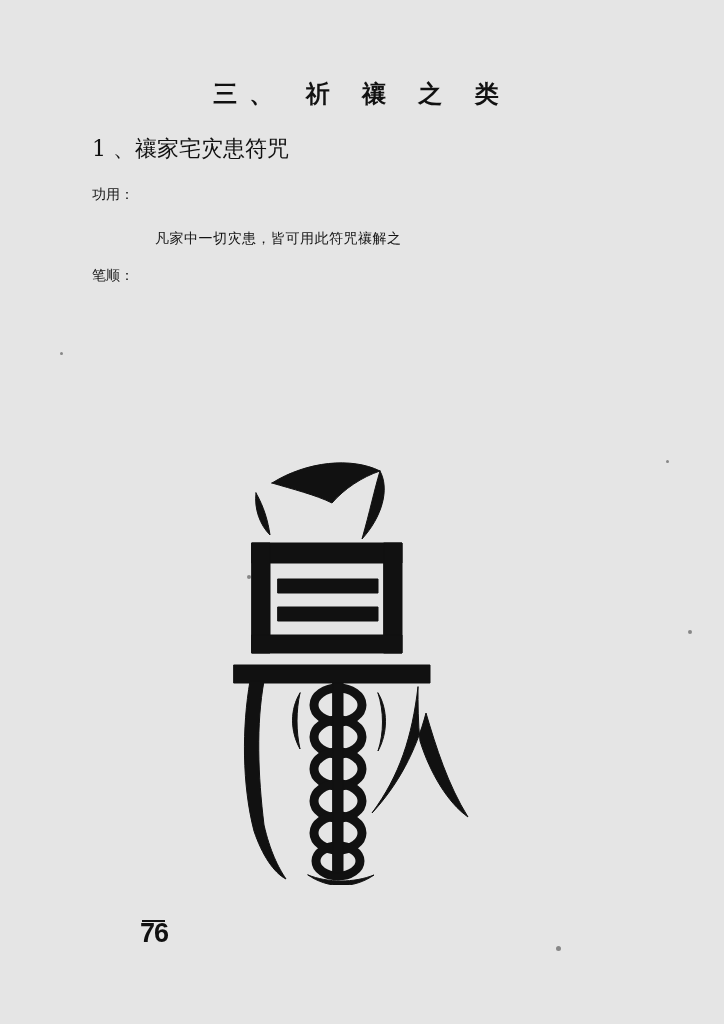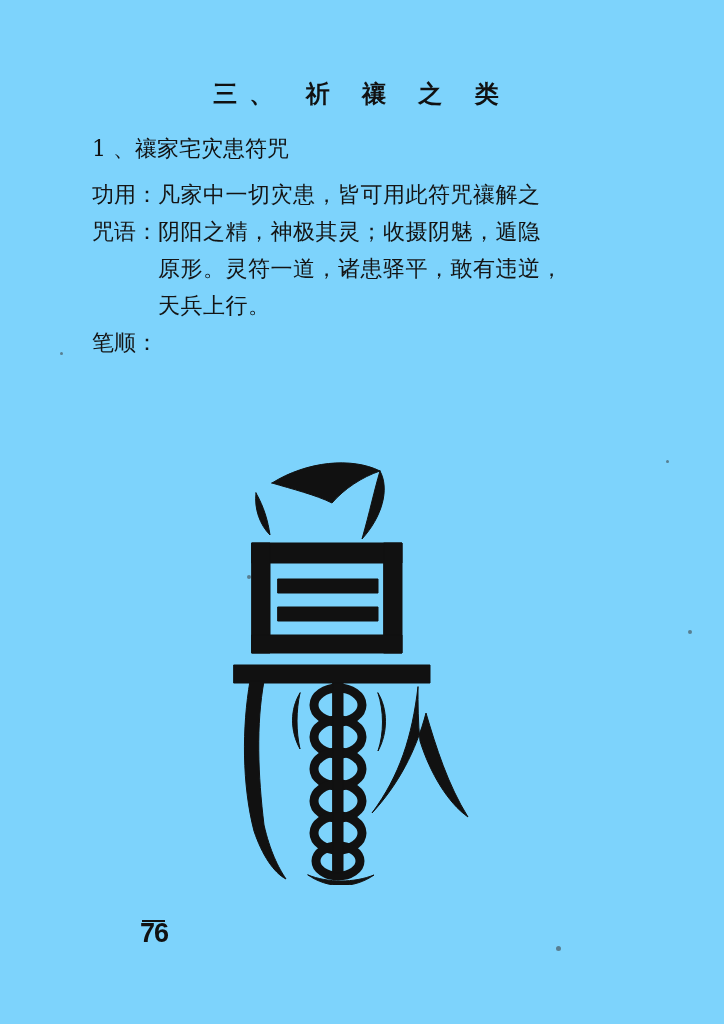--- a/index.html
+++ b/index.html
@@ -13,21 +13,21 @@
     font-family: "DejaVu Serif", "Liberation Serif", serif;
     color: #141414;
     overflow: hidden;
     position: relative;
   }
   .page {
     position: relative;
     width: 724px;
     height: 1024px;
     box-sizing: border-box;
-    background: #7dd3fc;
+    background: #e5e5e5;
   }
   
   .speckle {
     position: absolute;
     background: #3a3a3a;
     border-radius: 50%;
     opacity: .55;
   }
   .section-title {
     position: absolute;
@@ -50,32 +50,34 @@
   .item-heading {
     font-size: 22px;
     line-height: 34px;
     margin-bottom: 10px;
     white-space: nowrap;
     color: #111;
   }
   .entry {
     display: flex;
     align-items: flex-start;
-    font-size: 22px;
+    font-size: 14px;
     line-height: 37px;
     margin-bottom: 0px;
+    gap: 21px;
   }
   .entry-label {
     flex: 0 0 auto;
     white-space: nowrap;
     letter-spacing: 0px;
   }
   .entry-body {
     flex: 1 1 auto;
     letter-spacing: 0.5px;
+    margin-top: 44px;
   }
   .entry-body p {
     margin: 0;
   }
   .indent {
     text-indent: 0;
   }
   .talisman-wrap {
     position: absolute;
     top: 455px;
@@ -126,28 +128,20 @@
 
     <div class="item-heading">1 、禳家宅灾患符咒</div>
 
     <div class="entry">
       <div class="entry-label">功用：</div>
       <div class="entry-body">
         <p>凡家中一切灾患，皆可用此符咒禳解之</p>
       </div>
     </div>
 
-    <div class="entry">
-      <div class="entry-label">咒语：</div>
-      <div class="entry-body">
-        <p>阴阳之精，神极其灵；收摄阴魅，遁隐</p>
-        <p class="indent">原形。灵符一道，诸患驿平，敢有违逆，</p>
-        <p class="indent">天兵上行。</p>
-      </div>
-    </div>
 
     <div class="entry">
       <div class="entry-label">笔顺：</div>
     </div>
 
   </div>
 
   <div class="talisman-wrap">
     <svg class="talisman" width="300" height="430" viewBox="0 0 300 430" aria-hidden="true">
       <g fill="#111" stroke="#111" stroke-linecap="round" stroke-linejoin="round">

